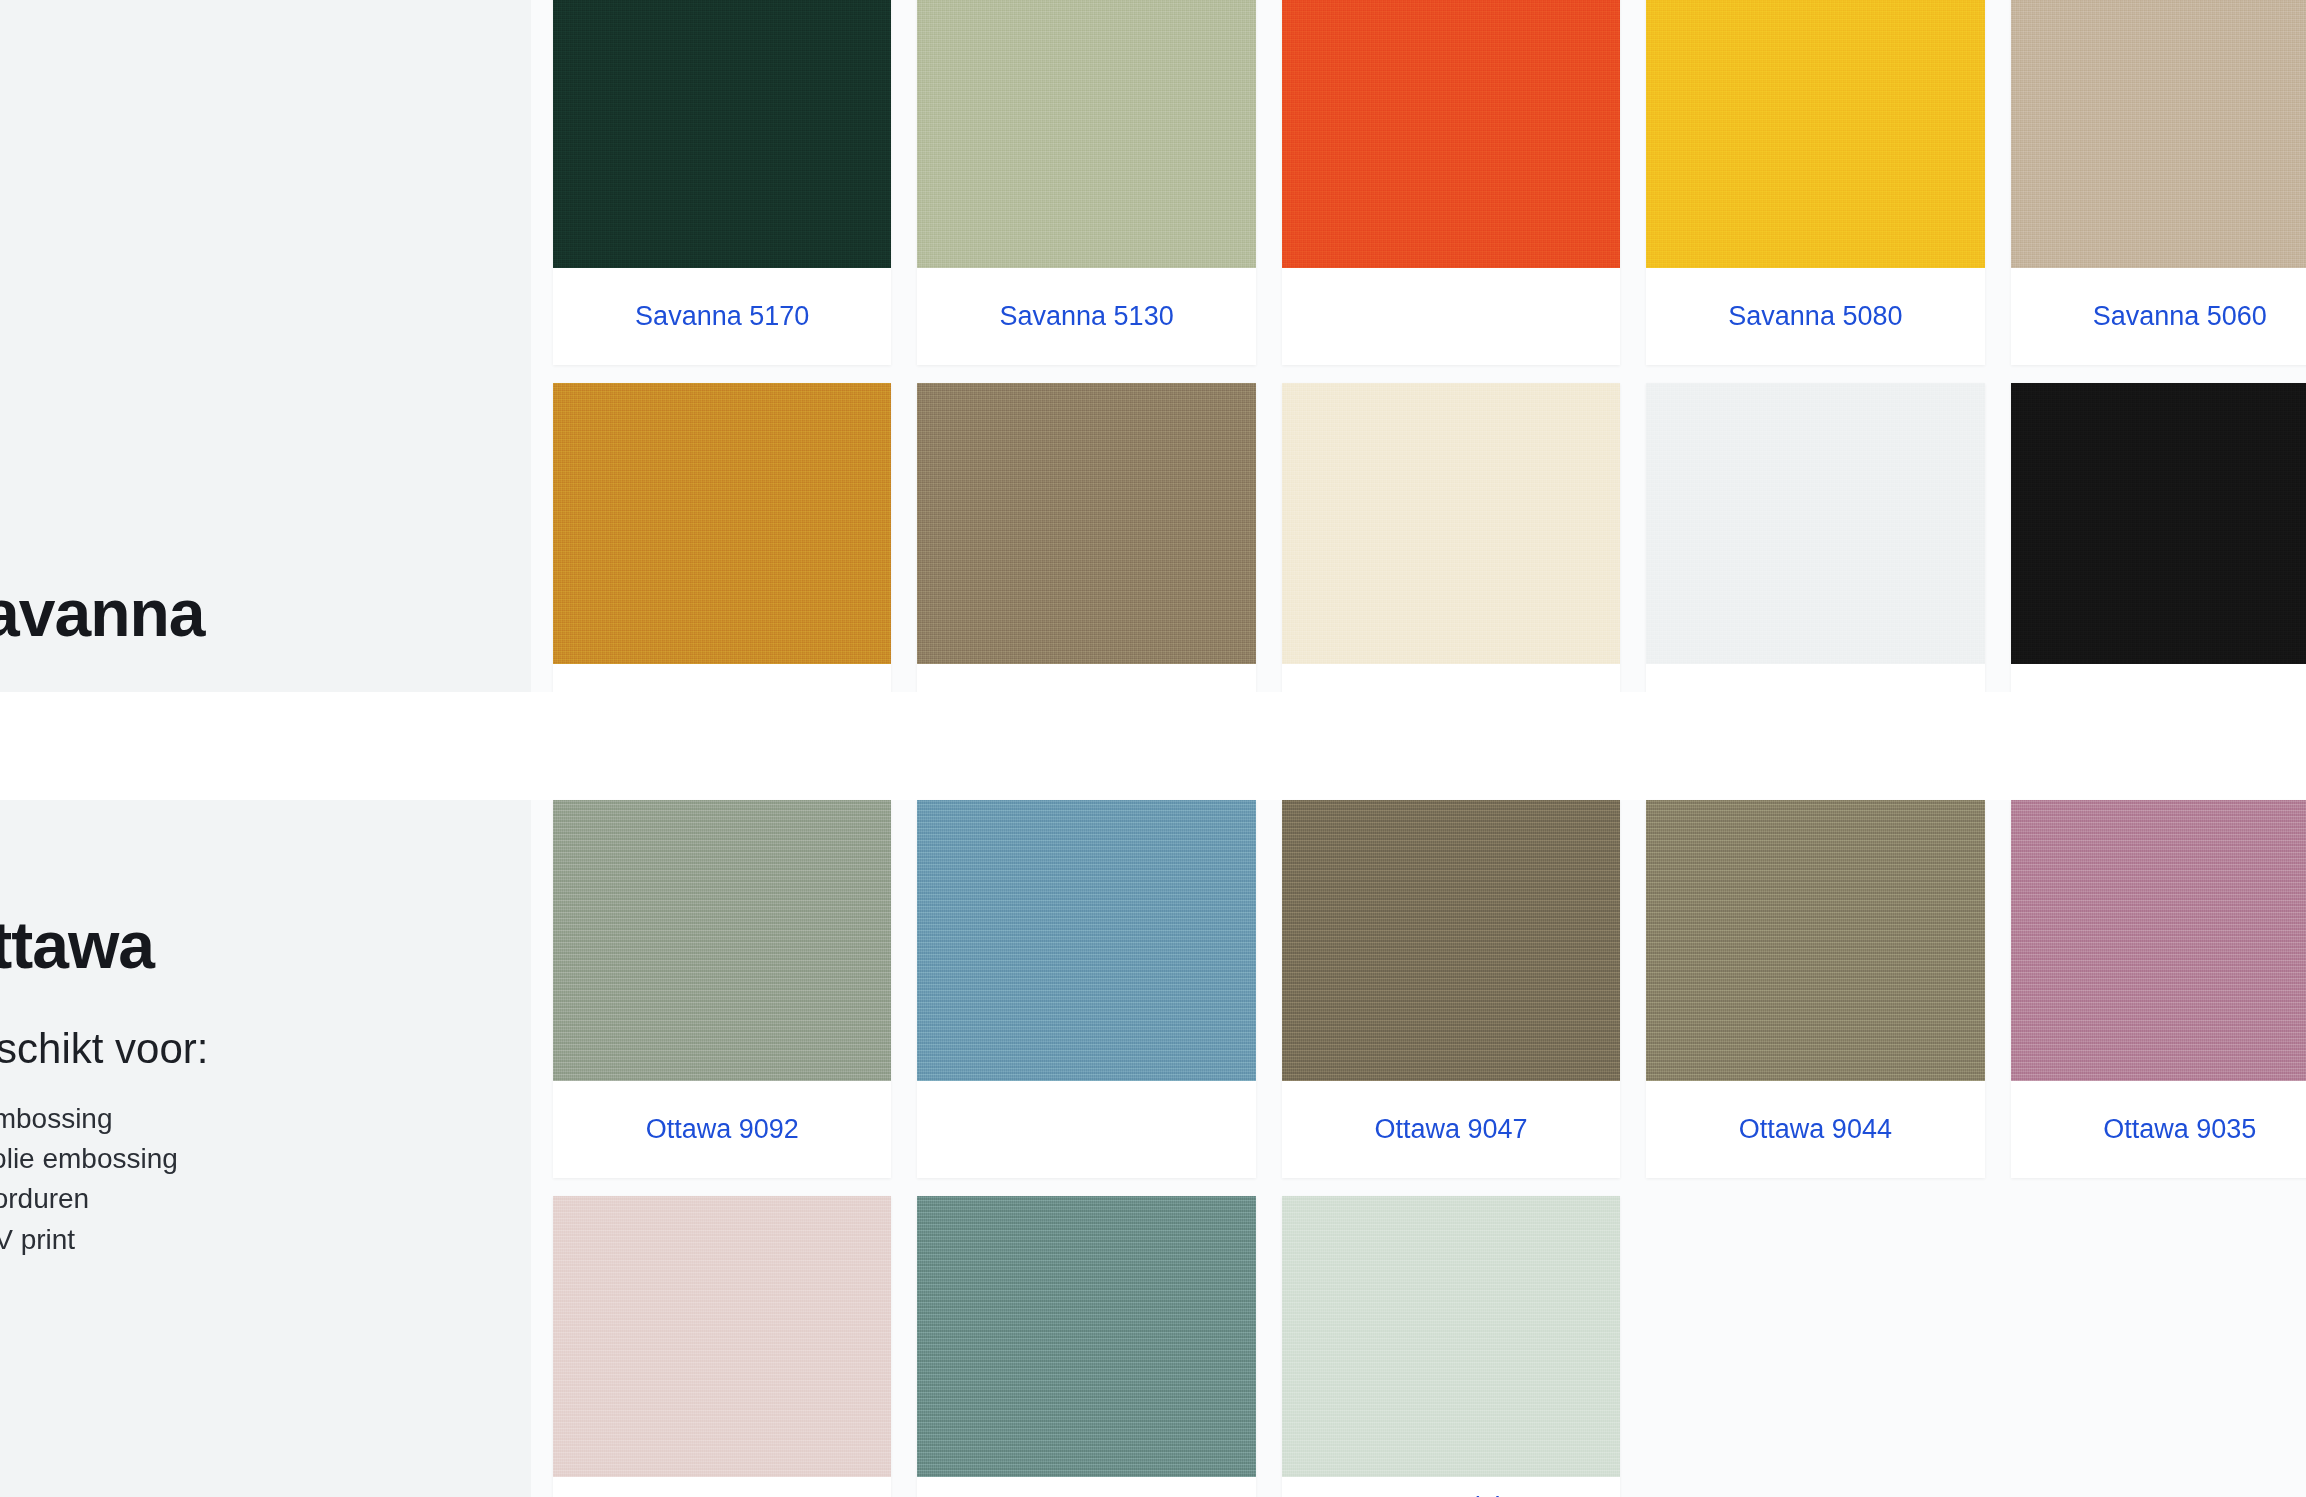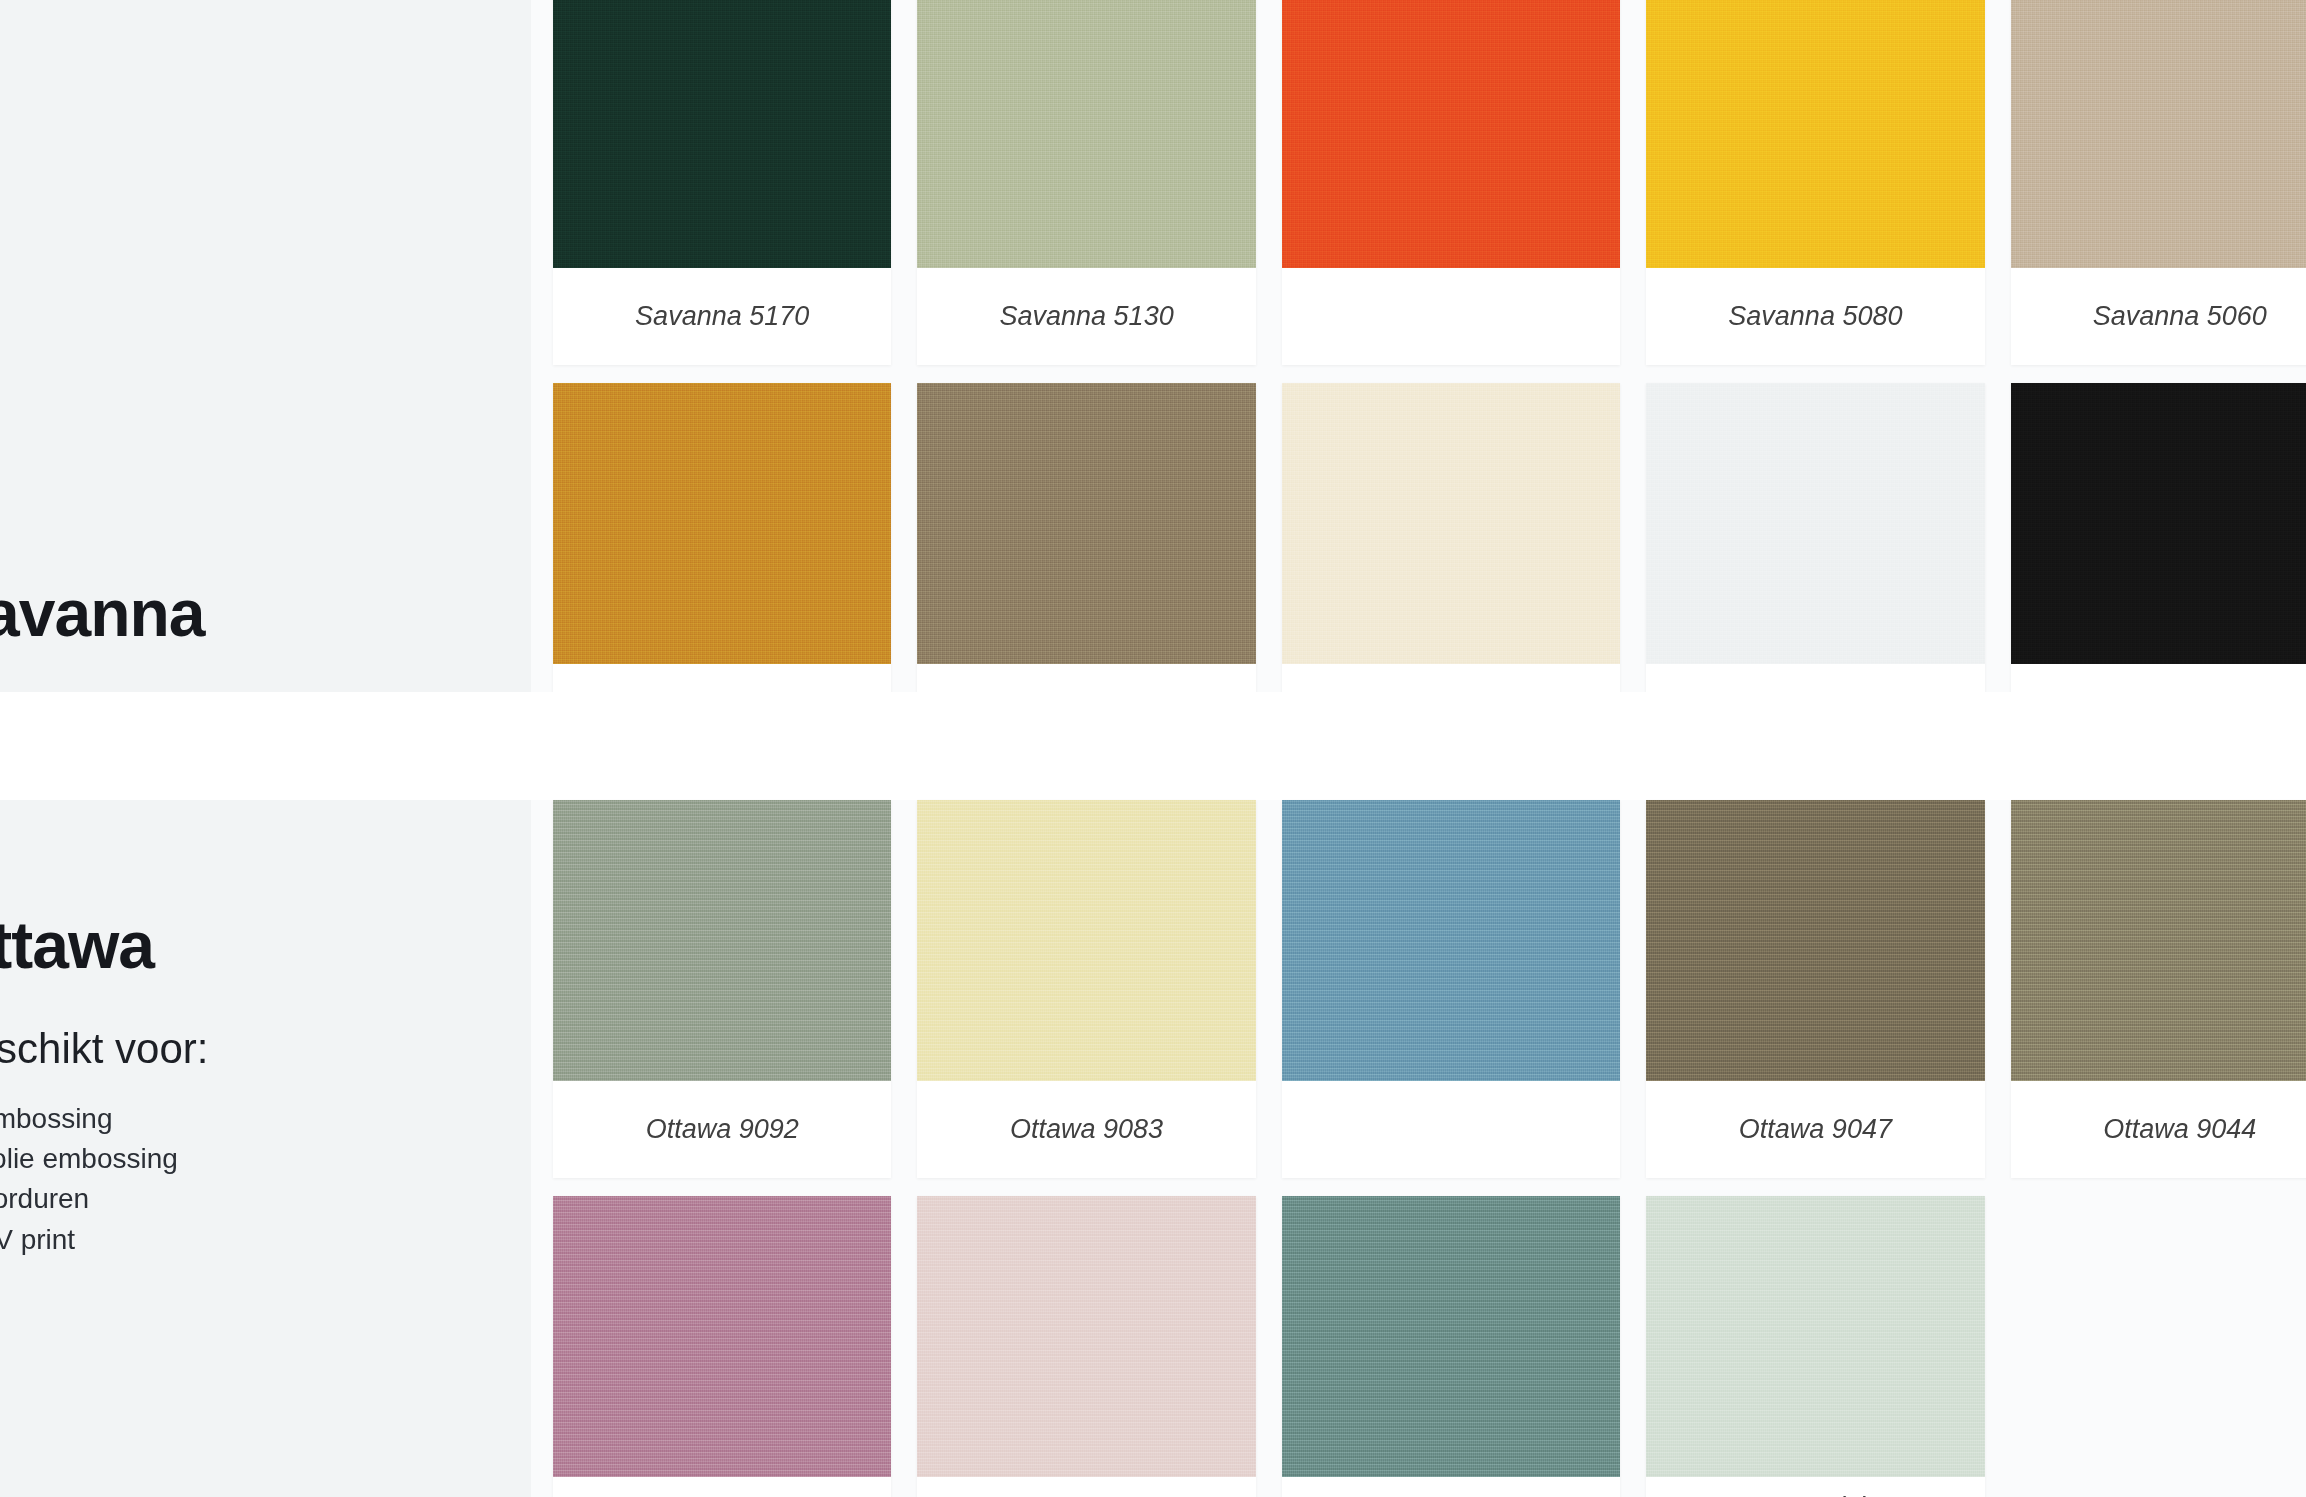--- a/index.html
+++ b/index.html
@@ -154,23 +154,22 @@
 
   .swatch-label {
     flex: 1 1 auto;
     min-height: 97px;
     display: flex;
     align-items: center;
     justify-content: center;
     text-align: center;
     font-size: 27px;
     line-height: 1.35;
-    color: #404040;
+    color: #1d4ed8;
     padding: 12px 18px;
-    font-style: italic;
   }
 
   .spacer-band {
     position: absolute;
     left: 0;
     top: 692px;
     width: 2306px;
     height: 108px;
     background: #ffffff;
   }
@@ -263,24 +262,20 @@
 
     <div class="swatch-area">
       <div class="swatch-grid">
 
 
         <div class="swatch-card">
           <div class="swatch-color weave-linen" style="background-color: rgb(151, 163, 146);"></div>
           <div class="swatch-label">Ottawa 9092</div>
         </div>
 
-        <div class="swatch-card">
-          <div class="swatch-color weave-linen" style="background-color: rgb(236, 229, 181);"></div>
-          <div class="swatch-label">Ottawa 9083</div>
-        </div>
 
         <div class="swatch-card">
           <div class="swatch-color weave-linen" style="background-color: rgb(109, 156, 179);"></div>
         </div>
 
         <div class="swatch-card">
           <div class="swatch-color weave-linen" style="background-color: rgb(122, 112, 89);"></div>
           <div class="swatch-label">Ottawa 9047</div>
         </div>
 

